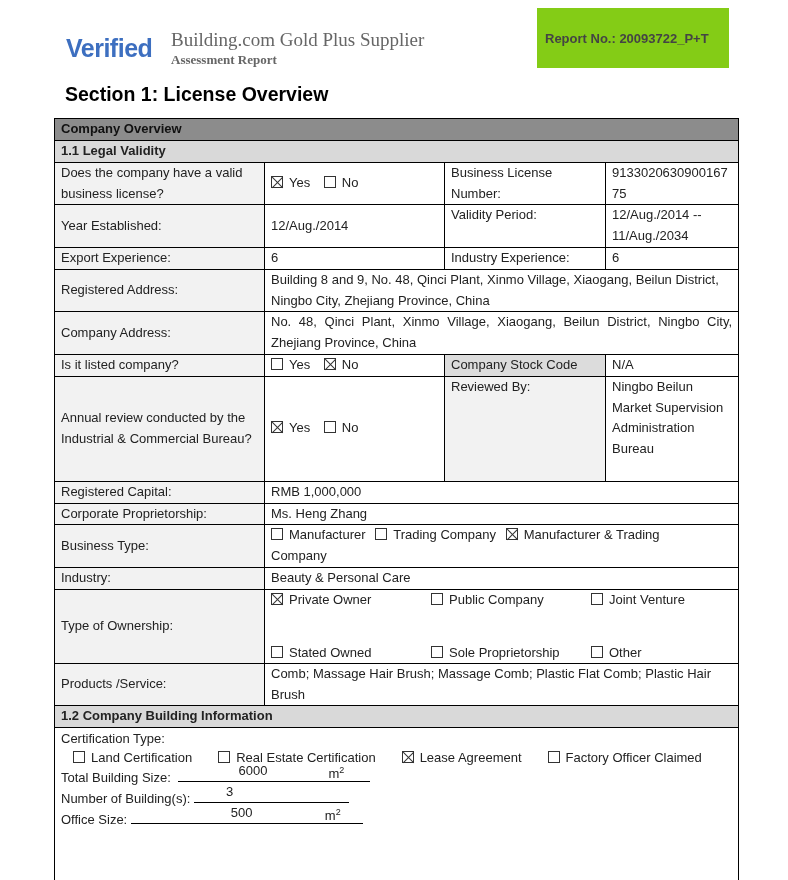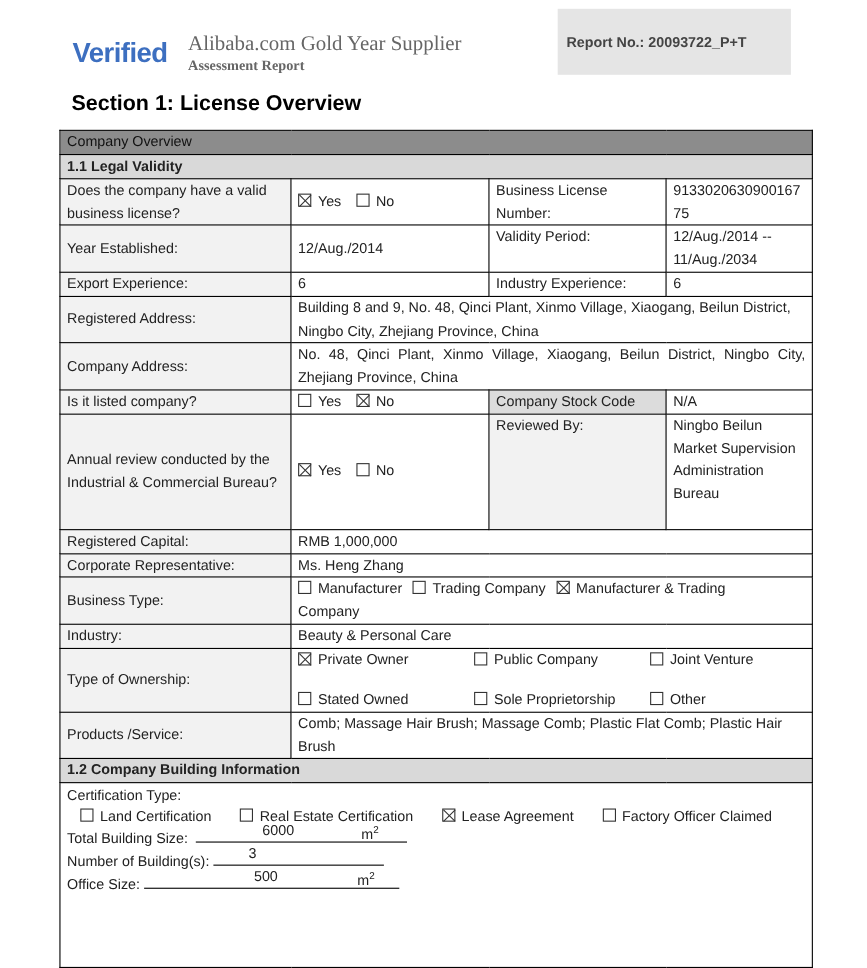--- a/index.html
+++ b/index.html
@@ -2,53 +2,53 @@
 <html><head>
 <meta charset="utf-8">
 <style>
   * { box-sizing: border-box; margin: 0; padding: 0; }
   html, body { width: 788px; height: 880px; background: #ffffff; overflow: hidden; }
   body { position: relative; font-family: "Liberation Sans", sans-serif; color: #111; }
 
   .logo { position: absolute; left: 66px; top: 34px; font-family: "Liberation Sans", sans-serif; font-weight: bold; font-size: 25px; color: #3d6fc0; letter-spacing: -0.5px; }
   .brand-title { position: absolute; left: 171px; top: 29px; font-family: "Liberation Serif", serif; font-size: 19px; color: #666; }
   .brand-sub { position: absolute; left: 171px; top: 52px; font-family: "Liberation Serif", serif; font-size: 13px; font-weight: bold; color: #666; }
-  .report-box { position: absolute; left: 507px; top: 8px; width: 212px; height: 60px; background: #e5e5e5; }
+  .report-box { position: absolute; left: 537px; top: 8px; width: 192px; height: 60px; background: #84cc16; }
   .report-box span { position: absolute; left: 8px; top: 23px; font-size: 13px; font-weight: bold; color: #444; }
   .section-title { position: absolute; left: 65px; top: 83px; font-size: 19.5px; font-weight: bold; color: #000; }
 
   table.form { position: absolute; left: 54px; top: 118px; width: 684px; border-collapse: collapse; font-size: 13px; color: #222; table-layout: fixed; }
   table.form td { border: 1px solid #000; padding: 0 6px; line-height: 20.8px; vertical-align: middle; }
-  .h-main td { background: #8c8c8c; font-weight: normal; height: 22px; color: #111; border-bottom: 1px solid #000; }
+  .h-main td { background: #8c8c8c; font-weight: bold; height: 22px; color: #111; border-bottom: 1px solid #000; }
   .h-sub td { background: #d9d9d9; font-weight: bold; height: 21px; }
   td.lbl { background: #f2f2f2; }
   td.lbl.top { vertical-align: top; }
   td.val { background: #fff; }
   td.val.top { vertical-align: top; }
   .cb { display: inline-block; width: 12px; height: 12px; border: 1px solid #333; vertical-align: -1px; position: relative; margin-right: 6px; background: #fff; }
   .cb.checked::before, .cb.checked::after { content: ""; position: absolute; left: 5px; top: -2px; width: 1px; height: 15px; background: #333; }
   .cb.checked::before { transform: rotate(45deg); }
   .cb.checked::after { transform: rotate(-45deg); }
   .opt { display: inline-block; margin-right: 10px; white-space: nowrap; }
-  .own-grid { display: grid; grid-template-columns: 160px 160px 120px; row-gap: 16px; padding: 0 0 0 0; line-height: 20px; }
+  .own-grid { display: grid; grid-template-columns: 160px 160px 120px; row-gap: 33px; padding: 0 0 0 0; line-height: 20px; }
   .justify { text-align: justify; }
   .bld-cell { height: 168px; vertical-align: top !important; padding-top: 2px !important; line-height: 18px !important; }
   .cert-row { display: flex; gap: 0; margin-top: 1px; margin-left: 12px; }
   .cert-row .opt { margin-right: 26px; }
   .line-field { display: inline-block; border-bottom: 1px solid #000; height: 15px; line-height: 15px; position: relative; vertical-align: baseline; }
   .line-field .v { position: absolute; }
   .line-field .u { position: absolute; }
   sup { font-size: 9px; }
   .info-line { height: 21px; line-height: 21px; }
 </style>
 </head>
 <body>
 
 <div class="logo">Verified</div>
-<div class="brand-title">Alibaba.com Gold Year Supplier</div>
+<div class="brand-title">Building.com Gold Plus Supplier</div>
 <div class="brand-sub">Assessment Report</div>
 <div class="report-box">
   <span>Report No.: 20093722_P+T</span>
 </div>
 <div class="section-title">Section 1: License Overview</div>
 
 <table class="form">
   <colgroup>
     <col style="width:210px">
       <col style="width:180px">
@@ -115,21 +115,21 @@
     </td>
     <td class="lbl top">Reviewed By:</td>
     <td class="val top">Ningbo Beilun Market Supervision Administration Bureau</td>
   </tr>
 
   <tr style="height:21px">
     <td class="lbl">Registered Capital:</td>
     <td class="val" colspan="3">RMB 1,000,000</td>
   </tr>
   <tr style="height:21px">
-    <td class="lbl">Corporate Representative:</td>
+    <td class="lbl">Corporate Proprietorship:</td>
     <td class="val" colspan="3">Ms. Heng Zhang</td>
   </tr>
   <tr style="height:42px">
     <td class="lbl">Business Type:</td>
     <td class="val" colspan="3" style="padding-right:60px">
       <span class="opt" style="margin-right:6px"><span class="cb"></span><span>Manufacturer</span></span>
       <span class="opt" style="margin-right:6px"><span class="cb"></span><span>Trading Company</span></span>
       <span><span class="cb checked"></span><span>Manufacturer &amp; Trading Company</span></span>
     </td>
   </tr>

